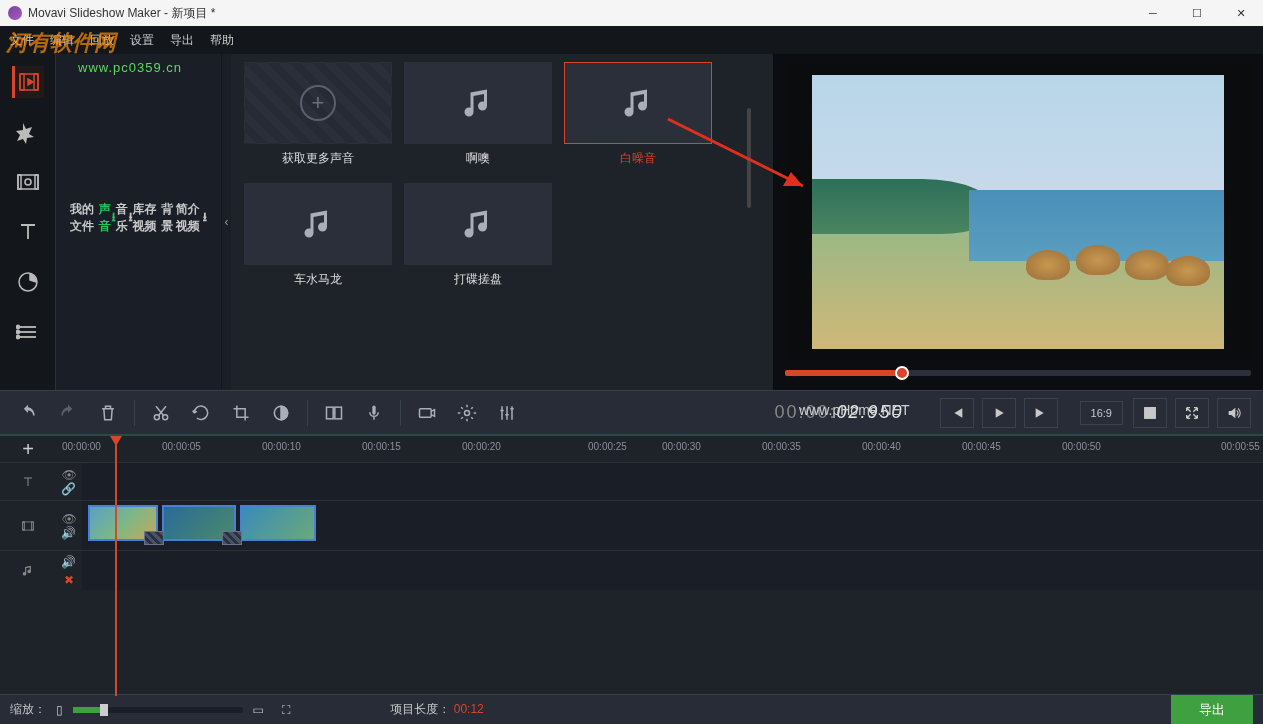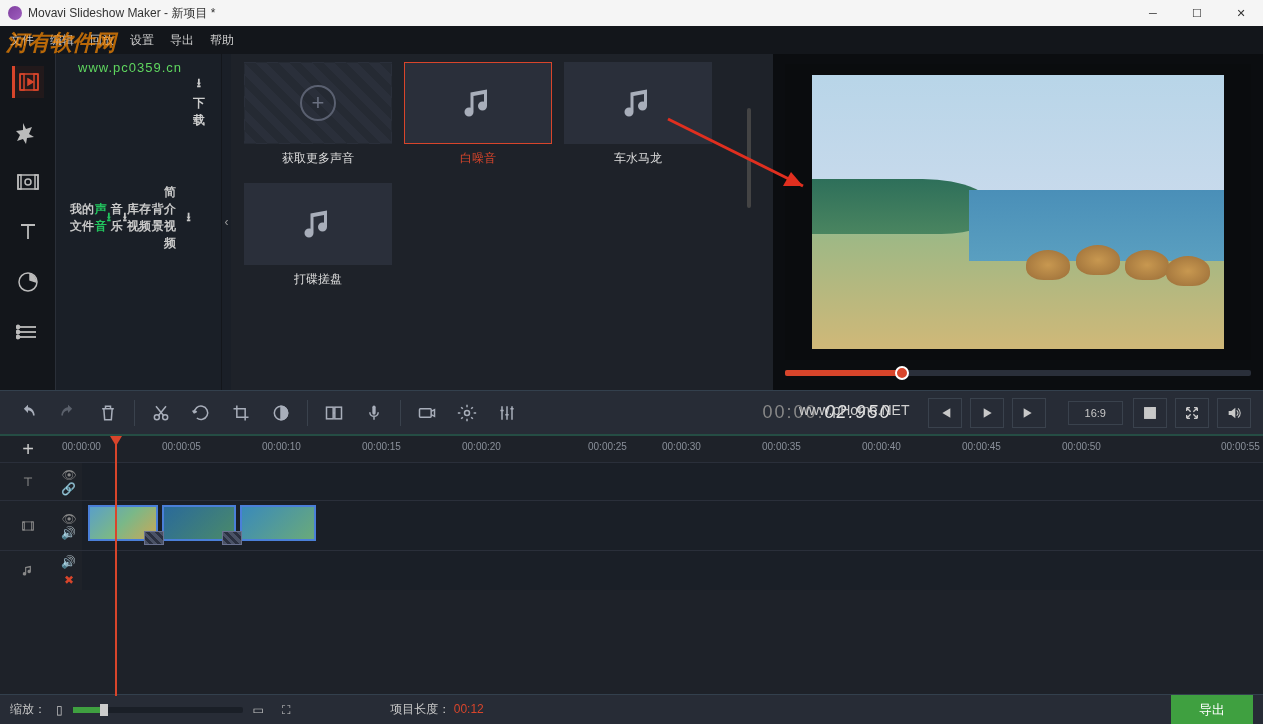--- a/index.html
+++ b/index.html
@@ -74,21 +74,21 @@
 
 .toolrow { height: 44px; background: #272c36; display:flex; align-items:center; padding:0 10px; gap:4px; border-top:1px solid #33404d; }
 .tbtn { width:36px; height:32px; display:flex; align-items:center; justify-content:center; color:#a8aeba; }
 .tbtn svg { width:20px; height:20px; }
 .tdiv { width:1px; height:26px; background:#3a424d; margin:0 4px; }
 .toolrow .spacer { flex:1; }
 .timecode { font-family:'Courier New',monospace; font-size:18px; color:#888; letter-spacing:2px; padding:2px 8px; }
 .timecode .cur { color:#e5e5e5;font-style:italic; }
 .pcbtn { width:34px; height:30px; border:1px solid #3a424d; display:flex; align-items:center; justify-content:center; color:#c8c8c8; margin:0 2px; }
 .pcbtn svg{width:16px;height:16px;fill:currentColor;}
-.ratiobox { font-size:11px; border:1px solid #3a424d; padding:5px 16px; margin-left:16px; }
+.ratiobox { font-size:11px; border:1px solid #3a424d; padding:5px 10px; margin-left:16px; }
 
 
 .timeline { background:#1e2229; height:262px; border-top:2px solid #254d44; position:relative; }
 .tlhead { height:26px; display:flex; align-items:center; position:relative; }
 .addtrack { width:56px; height:26px; display:flex; align-items:center; justify-content:center; color:#ccc; font-size:20px; }
 .ruler { flex:1; position:relative; height:26px; color:#8a909a; font-size:10px; }
 .ruler span { position:absolute; top:5px; }
 .playhead { position:absolute; left:115px; top:0; bottom:0; width:2px; background:#d8452b; z-index:20; }
 .playhead::before { content:''; position:absolute; top:0; left:-5px; width:12px; height:10px; background:#d8452b; clip-path:polygon(0 0,100% 0,50% 100%); }
 
@@ -198,33 +198,40 @@
         <span>库存视频</span>
       </div>
     <div class="catitem">
         <span>背景</span>
       </div>
     <div class="catitem">
         <span>简介视频</span>
         <span>⭳</span>
       </div>
     <div class="catsep"></div>
-    <div class="dlbtn">⭳ <span>下载</span></div>
   </div>
 
   <div class="collapse-handle">‹</div>
 
   <div class="mediagrid">
     <div class="gridwrap">
       <div class="grid">
         <div class="tile">
           <div class="thumb addmore">
               <div class="addcirc">+</div>
             </div>
           <div class="label">获取更多声音</div>
+        </div>
+        <div class="tile">
+          <div class="thumb">
+              <svg viewBox="0 0 24 24">
+                <path d="M9 18a3 3 0 1 1-3-3c.5 0 1 .1 1 .1V5l11-2v11a3 3 0 1 1-3-3c.5 0 1 .1 1 .1V6l-7 1.3V18z"></path>
+              </svg>
+            </div>
+          <div class="label">啊噢</div>
         </div>
         <div class="tile">
           <div class="thumb selected">
               <svg viewBox="0 0 24 24">
                 <path d="M9 18a3 3 0 1 1-3-3c.5 0 1 .1 1 .1V5l11-2v11a3 3 0 1 1-3-3c.5 0 1 .1 1 .1V6l-7 1.3V18z"></path>
               </svg>
             </div>
           <div class="label sel">白噪音</div>
         </div>
         <div class="tile">

